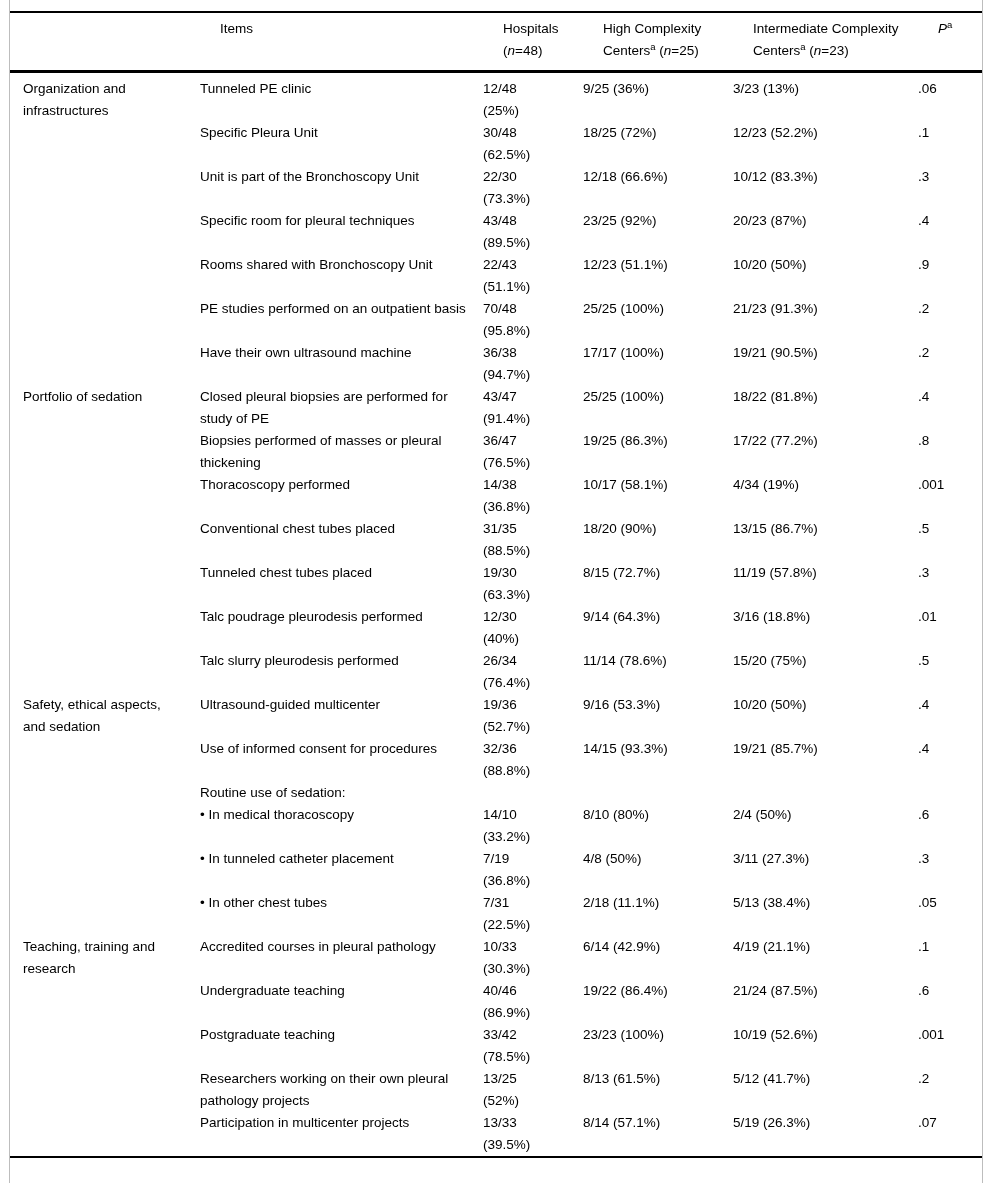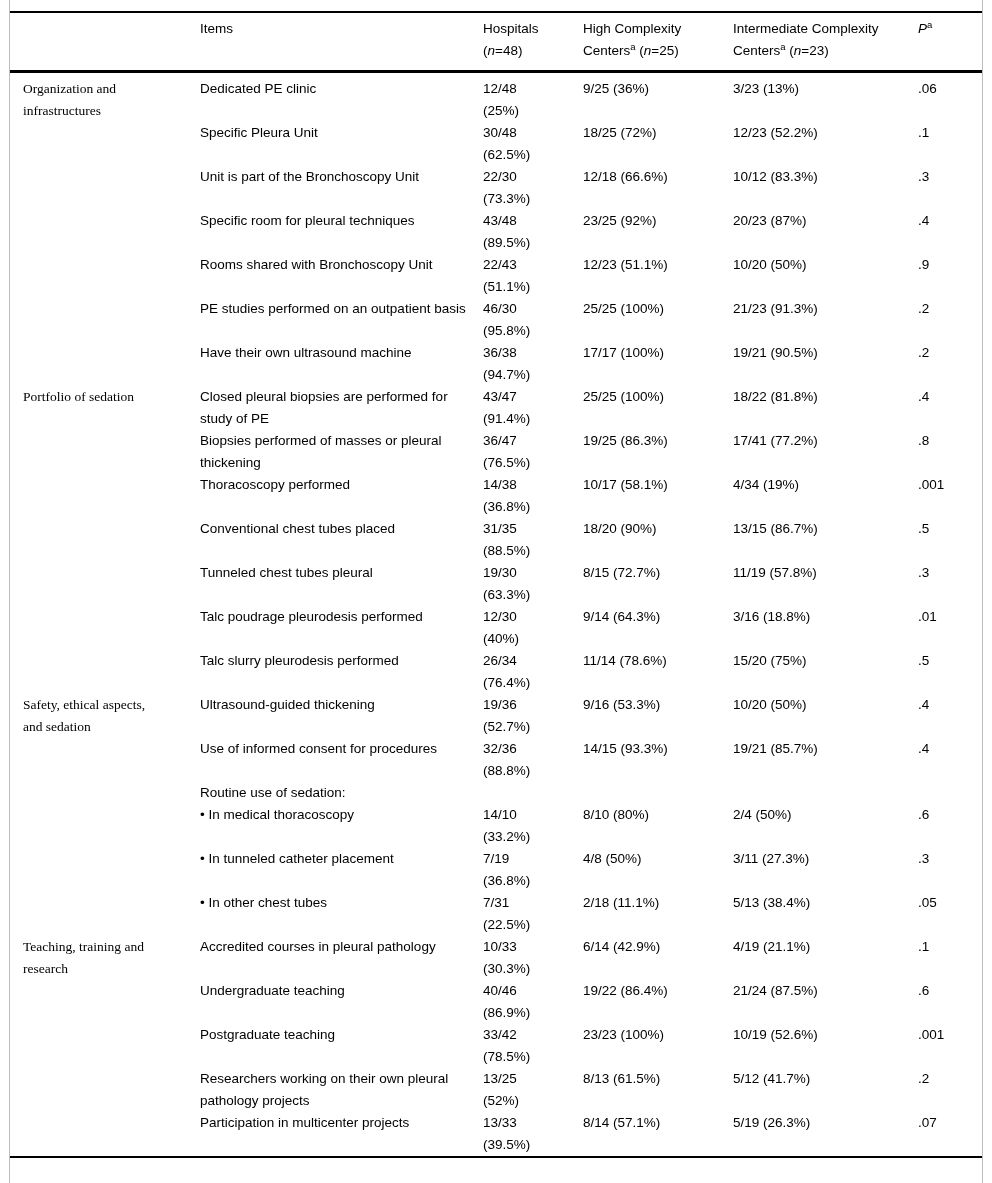--- a/index.html
+++ b/index.html
@@ -38,31 +38,31 @@
   col.c-p    { width: auto;  }
 
   thead th {
     font-weight: normal;
     text-align: left;
     vertical-align: top;
     border-bottom: 3px solid #000000;
     padding: 5px 8px 8px 0;
   }
   thead th.cat-col { padding-left: 13px; }
-  .th-inner { display: inline-block; }
+  .th-inner { display: inline-block; margin-left: 20px; }
   .th-hosp-inner { max-width: 82px; }
   .th-high-inner { max-width: 126px; }
   .th-int-inner  { max-width: 150px; }
 
   tbody td {
     vertical-align: top;
     padding: 0 8px 0 0;
   }
   tbody tr.first-body-row td { padding-top: 5px; }
-  td.cat-cell { padding-left: 13px; font-family: Liberation Serif, serif; }
+  td.cat-cell { padding-left: 13px; }
   .cat-label { display: inline-block; max-width: 142px; }
 
   sup {
     font-size: 9.5px;
     line-height: 0;
   }
   i { font-style: italic; }
   .nowrap { white-space: nowrap; }
 </style>
 </head>
@@ -94,21 +94,21 @@
           <span class="th-inner th-int-inner"><span>Intermediate Complexity Centers</span><sup>a</sup> <span class="nowrap">(<i>n</i>=<span>23</span>)</span></span>
         </th>
         <th>
           <span class="th-inner"><i>P</i><sup>a</sup></span>
         </th>
       </tr>
     </thead>
     <tbody id="table-body">
         <tr class="first-body-row">
           <td class="cat-cell" rowspan="7"><span class="cat-label">Organization and infrastructures</span></td>
-          <td>Dedicated PE clinic</td>
+          <td>Tunneled PE clinic</td>
           <td>
             <div>12/48</div>
             <div>(25%)</div>
           </td>
           <td>9/25 (36%)</td>
           <td>3/23 (13%)</td>
           <td>.06</td>
         </tr>
         <tr>
           <td>Specific Pleura Unit</td>
@@ -146,21 +146,21 @@
             <div>22/43</div>
             <div>(51.1%)</div>
           </td>
           <td>12/23 (51.1%)</td>
           <td>10/20 (50%)</td>
           <td>.9</td>
         </tr>
         <tr>
           <td>PE studies performed on an outpatient basis</td>
           <td>
-            <div>46/30</div>
+            <div>70/48</div>
             <div>(95.8%)</div>
           </td>
           <td>25/25 (100%)</td>
           <td>21/23 (91.3%)</td>
           <td>.2</td>
         </tr>
         <tr>
           <td>Have their own ultrasound machine</td>
           <td>
             <div>36/38</div>
@@ -181,21 +181,21 @@
           <td>18/22 (81.8%)</td>
           <td>.4</td>
         </tr>
         <tr>
           <td>Biopsies performed of masses or pleural thickening</td>
           <td>
             <div>36/47</div>
             <div>(76.5%)</div>
           </td>
           <td>19/25 (86.3%)</td>
-          <td>17/41 (77.2%)</td>
+          <td>17/22 (77.2%)</td>
           <td>.8</td>
         </tr>
         <tr>
           <td>Thoracoscopy performed</td>
           <td>
             <div>14/38</div>
             <div>(36.8%)</div>
           </td>
           <td>10/17 (58.1%)</td>
           <td>4/34 (19%)</td>
@@ -205,21 +205,21 @@
           <td>Conventional chest tubes placed</td>
           <td>
             <div>31/35</div>
             <div>(88.5%)</div>
           </td>
           <td>18/20 (90%)</td>
           <td>13/15 (86.7%)</td>
           <td>.5</td>
         </tr>
         <tr>
-          <td>Tunneled chest tubes pleural</td>
+          <td>Tunneled chest tubes placed</td>
           <td>
             <div>19/30</div>
             <div>(63.3%)</div>
           </td>
           <td>8/15 (72.7%)</td>
           <td>11/19 (57.8%)</td>
           <td>.3</td>
         </tr>
         <tr>
           <td>Talc poudrage pleurodesis performed</td>
@@ -236,21 +236,21 @@
           <td>
             <div>26/34</div>
             <div>(76.4%)</div>
           </td>
           <td>11/14 (78.6%)</td>
           <td>15/20 (75%)</td>
           <td>.5</td>
         </tr>
         <tr>
           <td class="cat-cell" rowspan="6"><span class="cat-label">Safety, ethical aspects, and sedation</span></td>
-          <td>Ultrasound-guided thickening</td>
+          <td>Ultrasound-guided multicenter</td>
           <td>
             <div>19/36</div>
             <div>(52.7%)</div>
           </td>
           <td>9/16 (53.3%)</td>
           <td>10/20 (50%)</td>
           <td>.4</td>
         </tr>
         <tr>
           <td>Use of informed consent for procedures</td>

